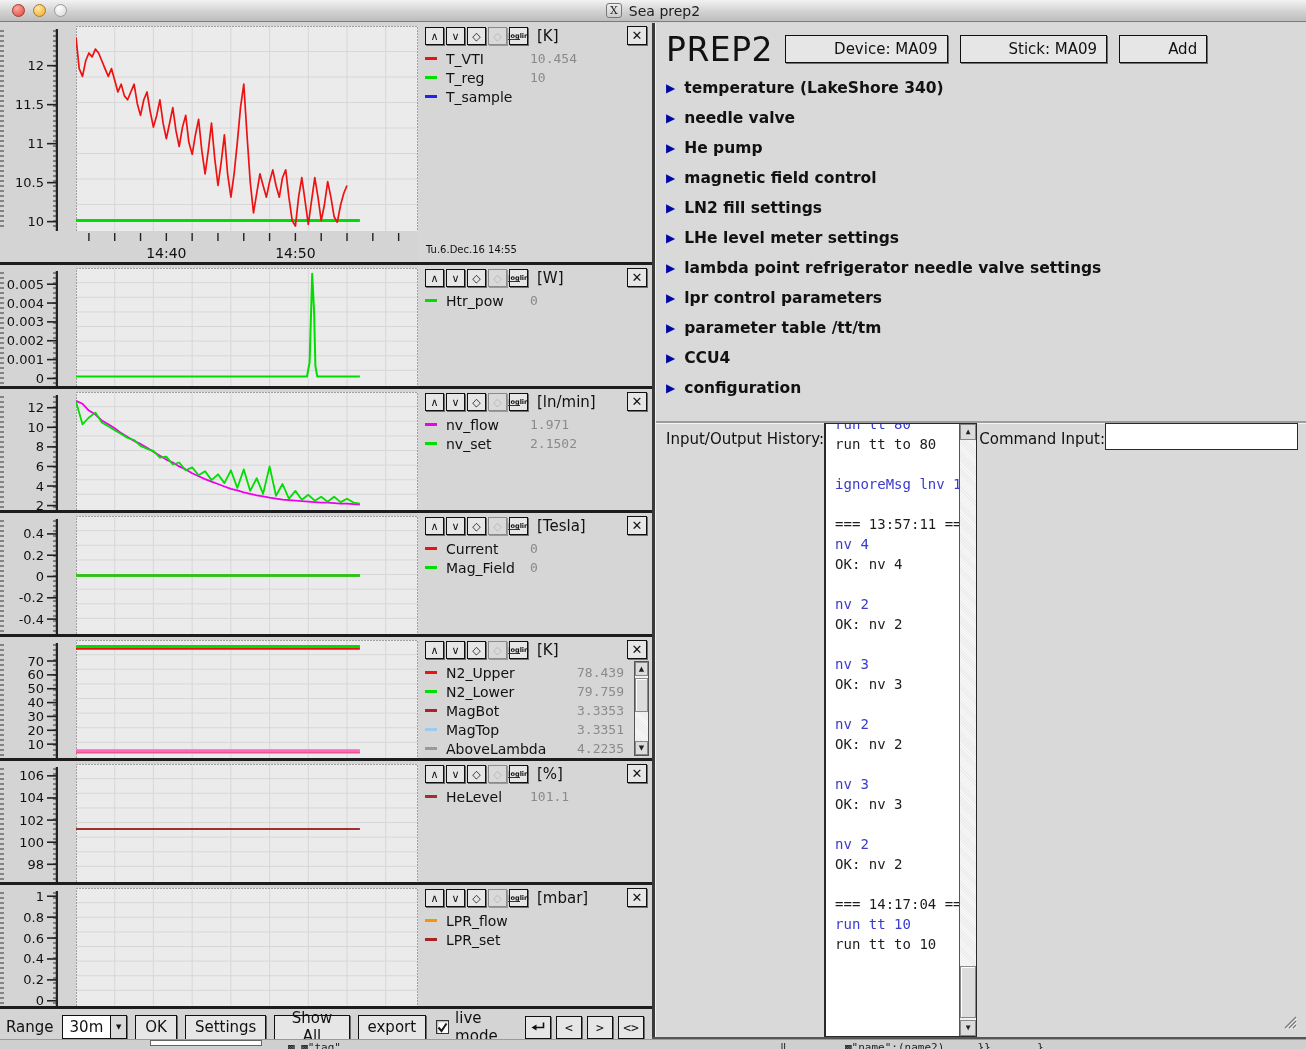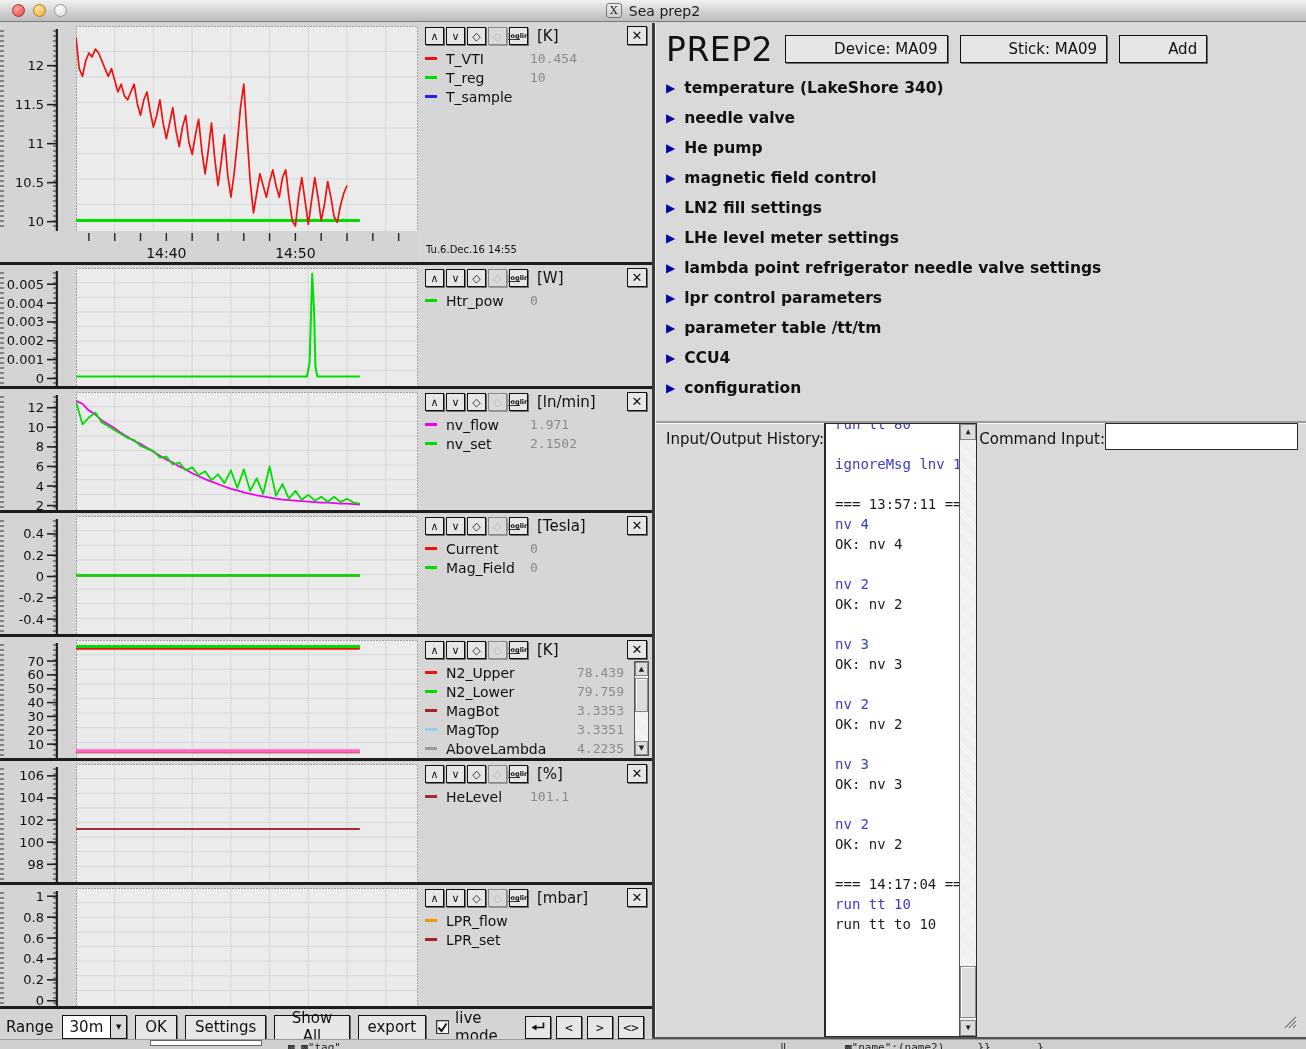--- a/index.html
+++ b/index.html
@@ -1067,20 +1067,21 @@
               <span>configuration</span>
             </li>
           </ul>
       </div>
 
       <div class="io-section">
         <div class="io-label">Input/Output History:</div>
         <div class="history-box" id="history">
 
         <div class="hline cmd first">run tt 80</div>
+            <div class="hline resp">run tt to 80</div>
             <div class="hline "> </div>
             <div class="hline cmd">ignoreMsg lnv 1</div>
             <div class="hline "> </div>
             <div class="hline resp">=== 13:57:11 ===</div>
             <div class="hline cmd">nv 4</div>
             <div class="hline resp">OK: nv 4</div>
             <div class="hline "> </div>
             <div class="hline cmd">nv 2</div>
             <div class="hline resp">OK: nv 2</div>
             <div class="hline "> </div>

